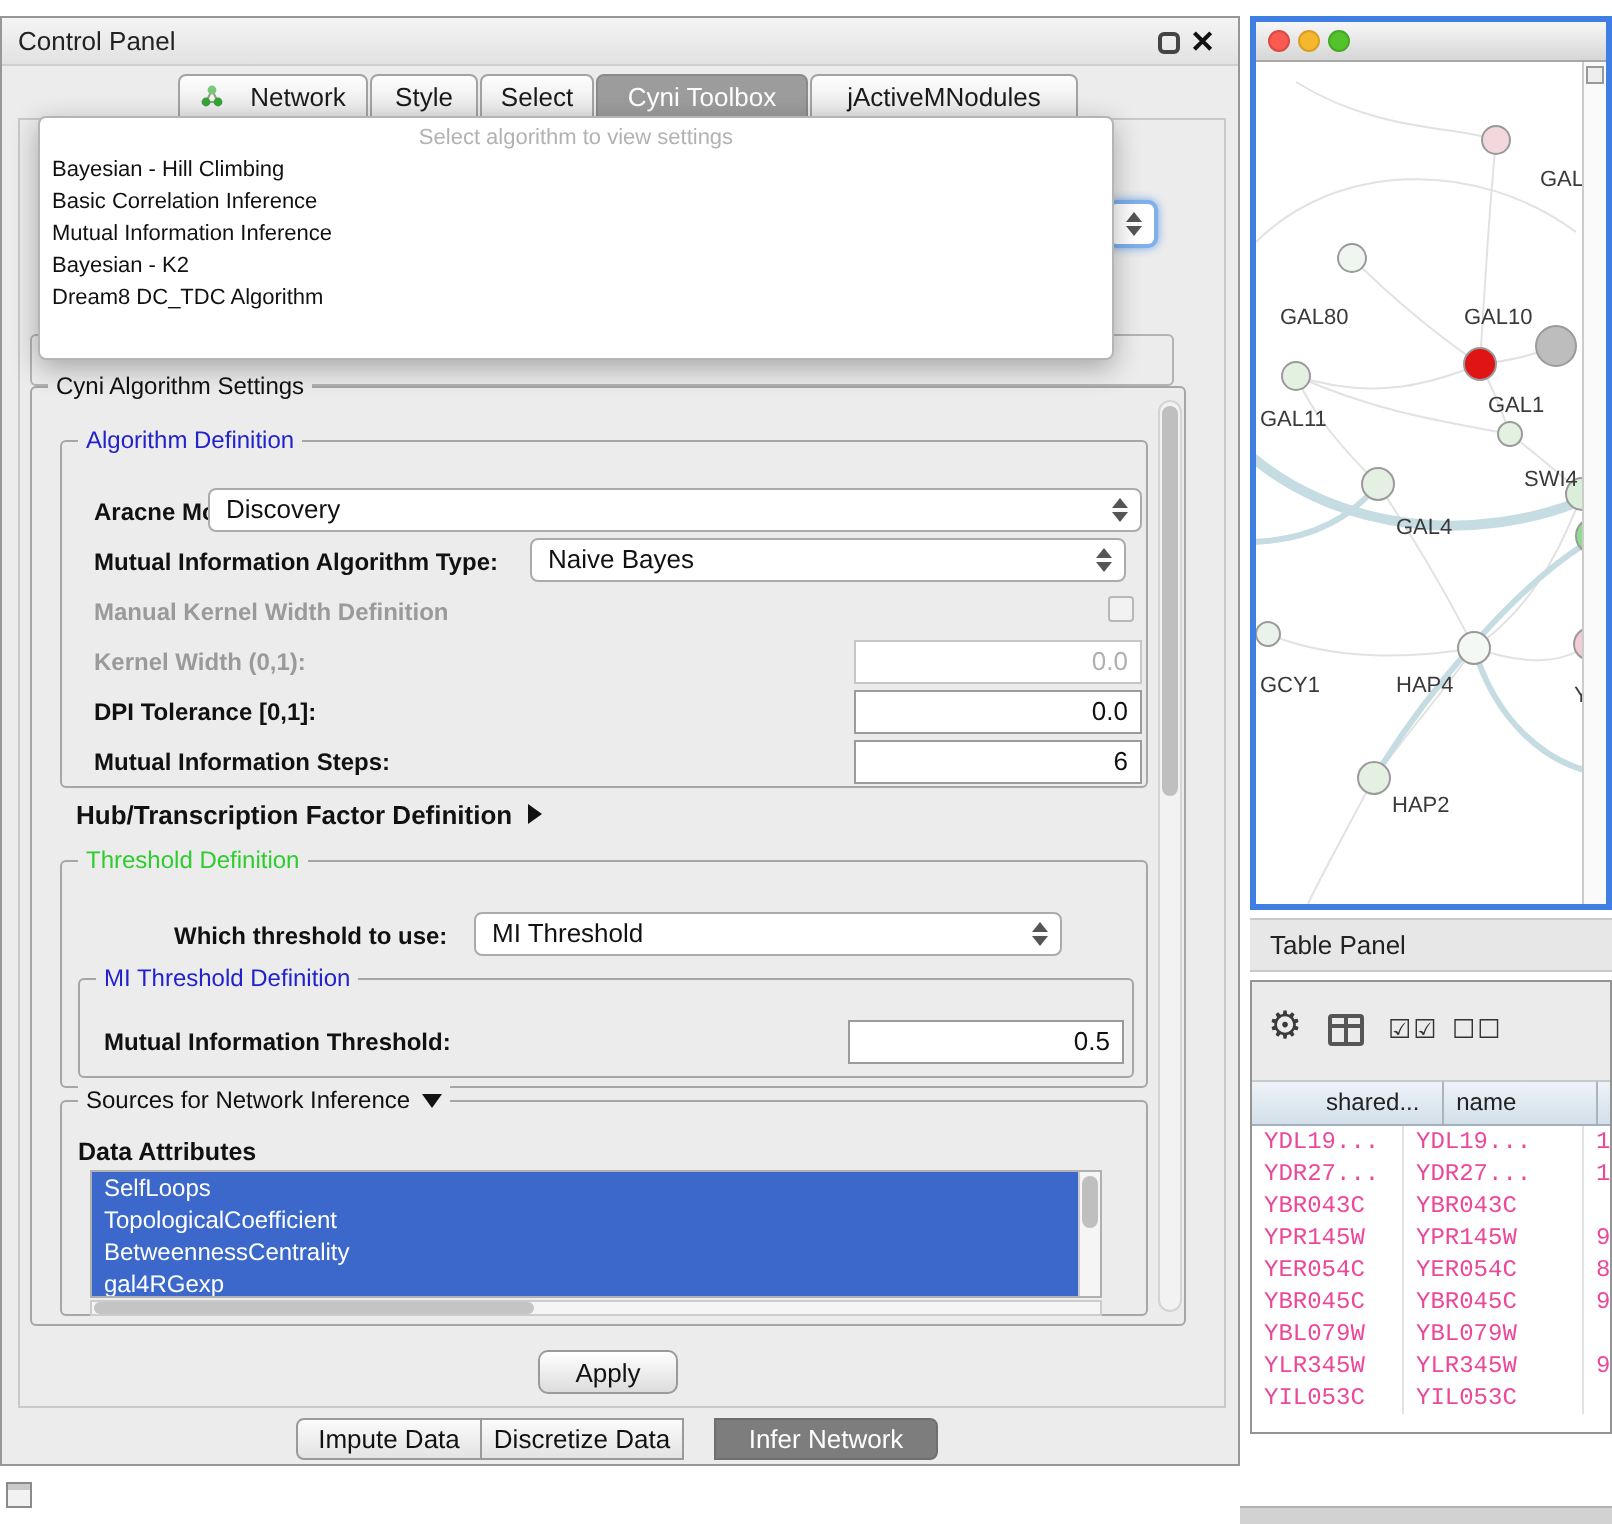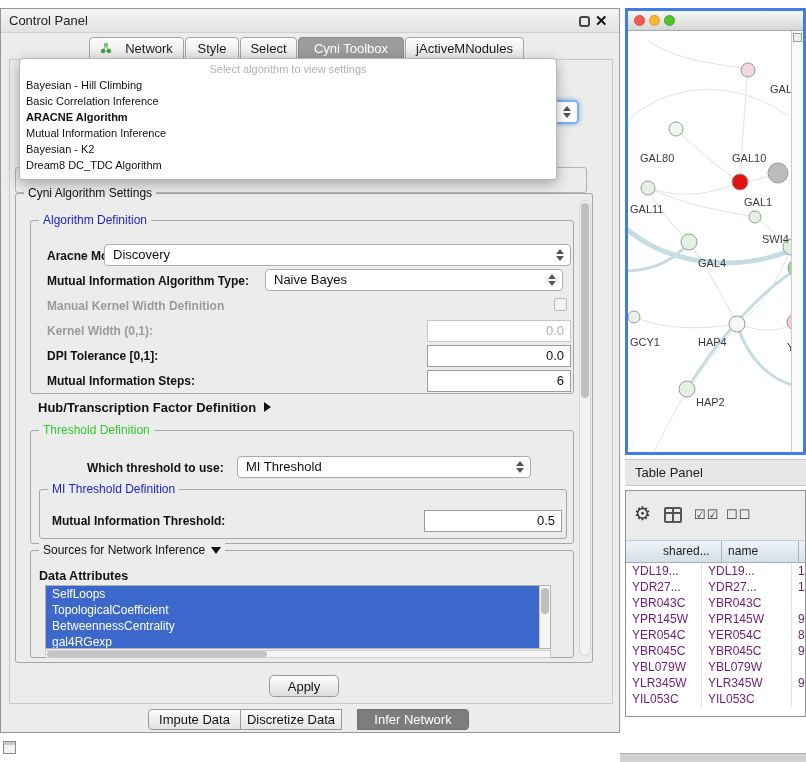--- a/index.html
+++ b/index.html
@@ -87,21 +87,21 @@
 
   
   .tp-titlestrip { left:625px; top:459px; width:181px; height:27px; background:#e7e7e7; border-top:1px solid #c9c9c9; border-bottom:1px solid #c9c9c9; }
   .tp-title { left:10px; top:5px; font-size:13px; color:#222; }
   .table-window { left:625px; top:490px; width:181px; height:227px; border:1px solid #949494; background:#fff; overflow:hidden; }
   .tbl-toolbar { left:0; top:0; width:100%; height:50px; background:#ebebeb; border-bottom:1px solid #c9c9c9; }
   .tbl-header { display:flex; position:absolute; left:0; top:50px; width:100%; height:22px;
                 background:linear-gradient(#eef3f8,#d3dfe9); border-bottom:1px solid #9fb0bf; }
   .tbl-hcell { font-size:12px; color:#222; line-height:21px; padding-left:6px; border-right:1px solid #aab4bd; overflow:hidden; white-space:nowrap; }
   .tbl-row { display:flex; height:16px; }
-  .tbl-cell { font-size:12px; color:#701a75; line-height:16px; padding-left:6px; border-right:1px solid #e3e3e3; overflow:hidden; white-space:nowrap; }
+  .tbl-cell { font-size:12px; color:#ec4899; line-height:16px; padding-left:6px; border-right:1px solid #e3e3e3; overflow:hidden; white-space:nowrap;font-family:Liberation Mono, monospace; }
 
   .mini-icon { left:3px; top:741px; width:13px; height:13px; border:1px solid #8a8a8a; background:#f2f2f2; }
   .mini-icon-band { position:absolute; left:0; top:0; width:100%; height:3px; background:#c9c9c9; }
   .bottom-strip { left:620px; top:753px; width:186px; height:9px; background:#d2d2d2; border-top:1px solid #b0b0b0; }
 
   .gear { font-size:19px; color:#3a3a3a; line-height:19px; }
   .tbl-icon { width:18px; height:16px; border:2px solid #555; border-radius:2px; position:relative; }
   .tbl-icon::before { content:""; position:absolute; left:6px; top:0; width:2px; height:100%; background:#555; }
   .tbl-icon::after { content:""; position:absolute; left:0; top:3px; width:100%; height:2px; background:#555; }
   .checks { font-size:13px; color:#333; letter-spacing:1px; }
@@ -130,40 +130,39 @@
     </div>
     <div class="abs tab" style="left:184px; width:54px;">
       <span>Style</span>
     </div>
     <div class="abs tab" style="left:239px; width:57px;">
       <span>Select</span>
     </div>
     <div class="abs tab active" style="left:297px; width:106px;">
       <span>Cyni Toolbox</span>
     </div>
-    <div class="abs tab" style="left:404px; width:119px;">
+    <div class="abs tab" style="left:404px; width:134px;">
       <span>jActiveMNodules</span>
     </div>
 
     <div class="abs content-pane"></div>
 
     <div class="abs combo-fragment">
       <span class="combo-arrows">
           <span class="up"></span>
           <span class="dn"></span>
         </span>
     </div>
 
     <div class="abs groupbox-fragment"></div>
 
     <div class="abs popup">
       <div class="popup-item placeholder">Select algorithm to view settings</div>
       <div class="popup-item">Bayesian - Hill Climbing</div>
       <div class="popup-item">Basic Correlation Inference</div>
-      <div class="popup-item bold">ARACNE Algorithm</div>
       <div class="popup-item">Mutual Information Inference</div>
       <div class="popup-item">Bayesian - K2</div>
       <div class="popup-item">Dream8 DC_TDC Algorithm</div>
     </div>
 
     <div class="abs gbox" style="left:14px; top:184px; width:578px; height:470px; z-index:2;">
       <span class="gtitle">Cyni Algorithm Settings</span>
 
       <div class="abs scroll-v" style="right:1px; top:6px; width:12px; height:456px;">
         <div class="scroll-thumb" style="top:2px; height:195px;"></div>

